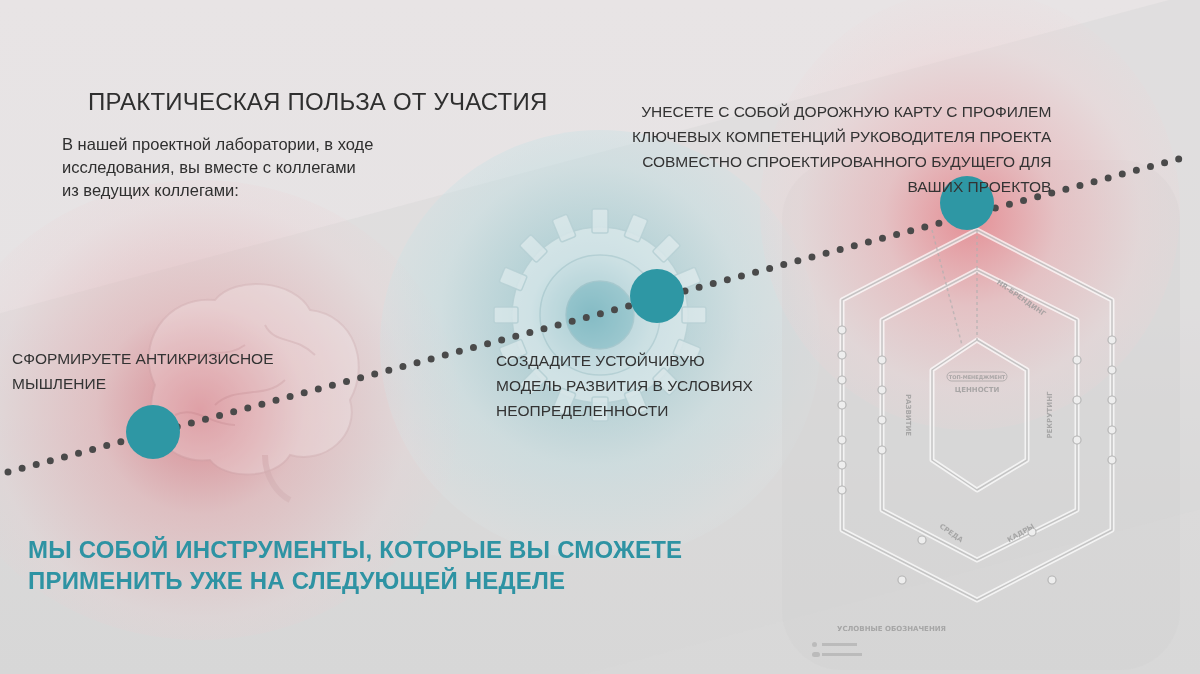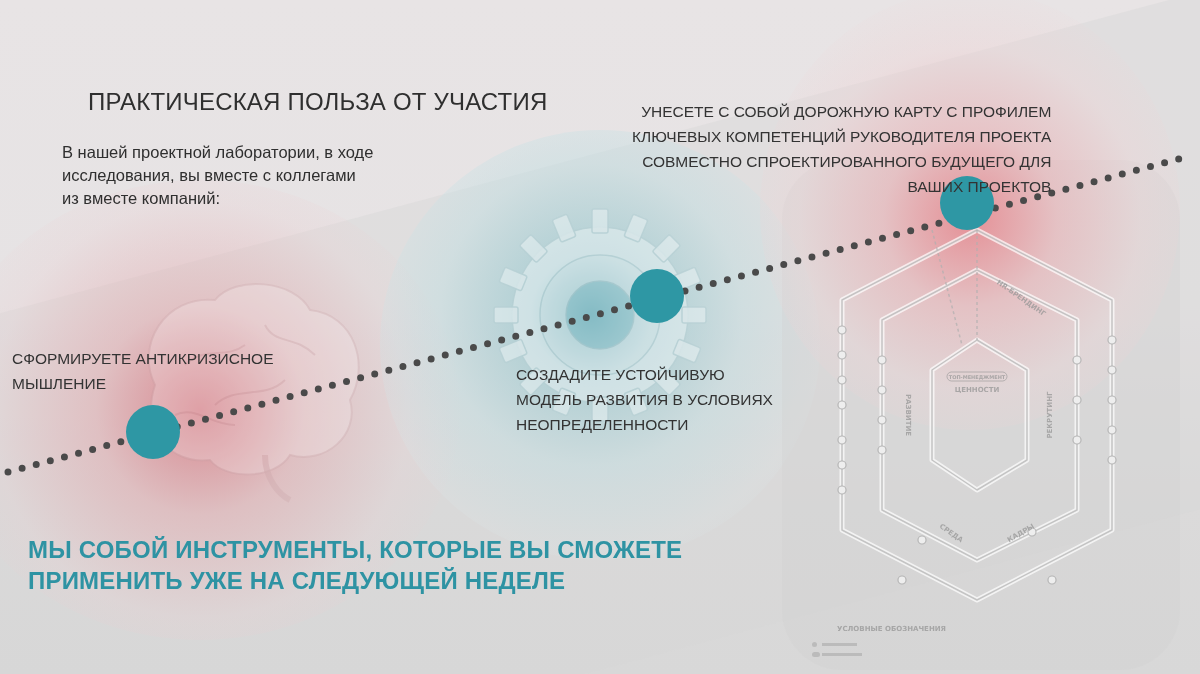--- a/index.html
+++ b/index.html
@@ -17,26 +17,26 @@
   .glow.red2 { left:760px; top:-10px; width:420px; height:440px;
     background: radial-gradient(circle at 50% 52%, rgba(232,120,128,0.75) 0%, rgba(238,170,175,0.5) 28%, rgba(240,210,212,0.35) 55%, rgba(236,226,228,0) 78%); }
   .map-panel { position:absolute; left:782px; top:160px; width:398px; height:510px;
     border-radius:60px; background: rgba(210,210,210,0.35); }
   .gear { position:absolute; left:490px; top:205px; width:220px; height:220px; opacity:0.55; }
   .brain { position:absolute; left:115px; top:265px; width:260px; height:240px; opacity:0.35; }
   .map-svg { position:absolute; left:782px; top:160px; width:398px; height:510px; }
   .dots { position:absolute; left:0; top:0; width:1200px; height:674px; }
 
   .title { position:absolute; left:88px; top:88px; font-size:24px; color:#2f2f2f; letter-spacing:0.2px; white-space:nowrap; }
-  .intro { position:absolute; left:62px; top:133px; font-size:16.5px; line-height:23px; color:#2f2f2f; width:380px;margin-top:8px; }
+  .intro { position:absolute; left:62px; top:133px; font-size:16.5px; line-height:23px; color:#2f2f2f; width:380px; }
   .intro div { white-space:nowrap; }
   .benefit { position:absolute; font-size:15.5px; line-height:25px; color:#333; text-transform:uppercase; white-space:nowrap; }
   .benefit div { white-space:nowrap; }
   .b1 { left:12px; top:346px; }
-  .b2 { left:496px; top:362px;margin-left:20px; }
+  .b2 { left:496px; top:348px; }
   .b3 { left:632px; top:99px;text-align:right; }
   .bottom { position:absolute; left:28px; top:534px; font-size:24px; line-height:31px; font-weight:bold; letter-spacing:0.2px; }
   .bottom .dark { color:#2e2e2e; white-space:nowrap; }
   .bottom .teal { color:#2e93a3; white-space:nowrap; }
 </style>
 </head>
 <body>
 
 <div class="slide">
   <div class="band"></div>
@@ -140,21 +140,21 @@
     <circle cx="153" cy="432" r="27" fill="#2e97a4"></circle>
     <circle cx="657" cy="296" r="27" fill="#2e97a4"></circle>
     <circle cx="967" cy="203" r="27" fill="#2e97a4"></circle>
   </svg>
 
   <div class="title">ПРАКТИЧЕСКАЯ ПОЛЬЗА ОТ УЧАСТИЯ</div>
 
   <div class="intro">
     <div>В нашей проектной лаборатории, в ходе</div>
     <div>исследования, вы вместе с коллегами</div>
-    <div>из вместе компаний:</div>
+    <div>из ведущих коллегами:</div>
   </div>
 
   <div class="benefit b1">
     <div>СФОРМИРУЕТЕ АНТИКРИЗИСНОЕ</div>
     <div>МЫШЛЕНИЕ</div>
   </div>
 
   <div class="benefit b2">
     <div>СОЗДАДИТЕ УСТОЙЧИВУЮ</div>
     <div>МОДЕЛЬ РАЗВИТИЯ В УСЛОВИЯХ</div>

